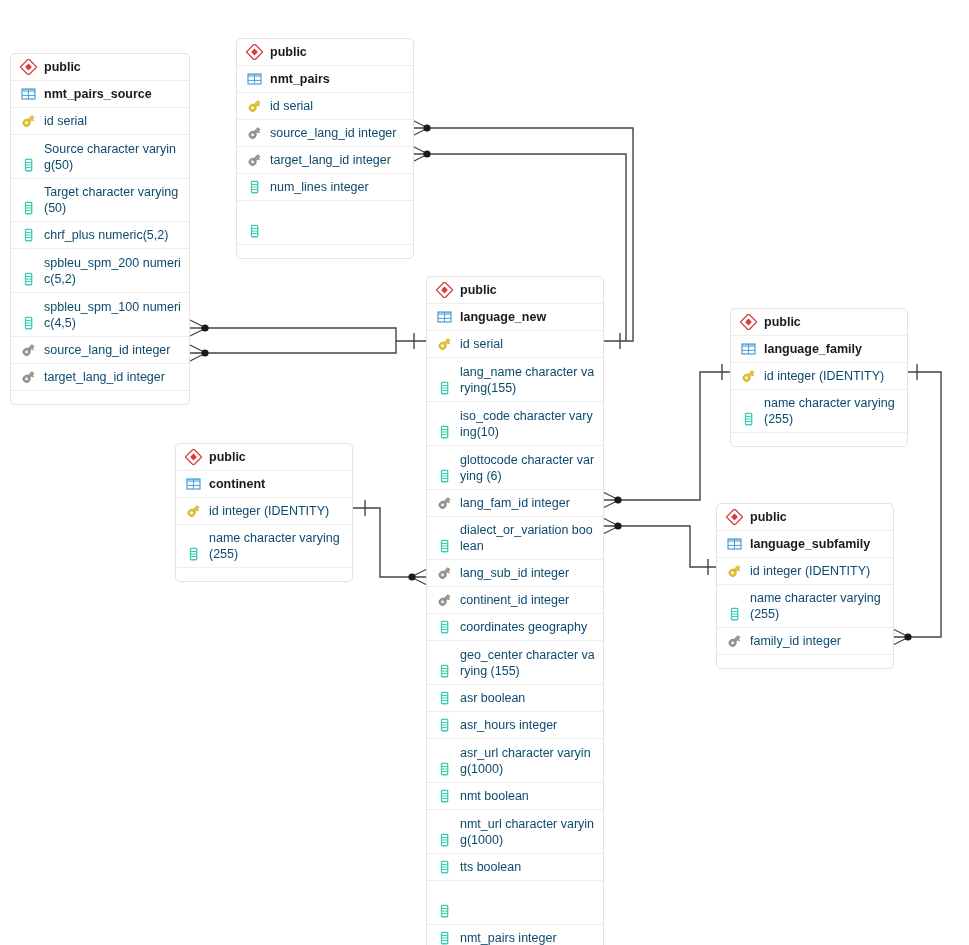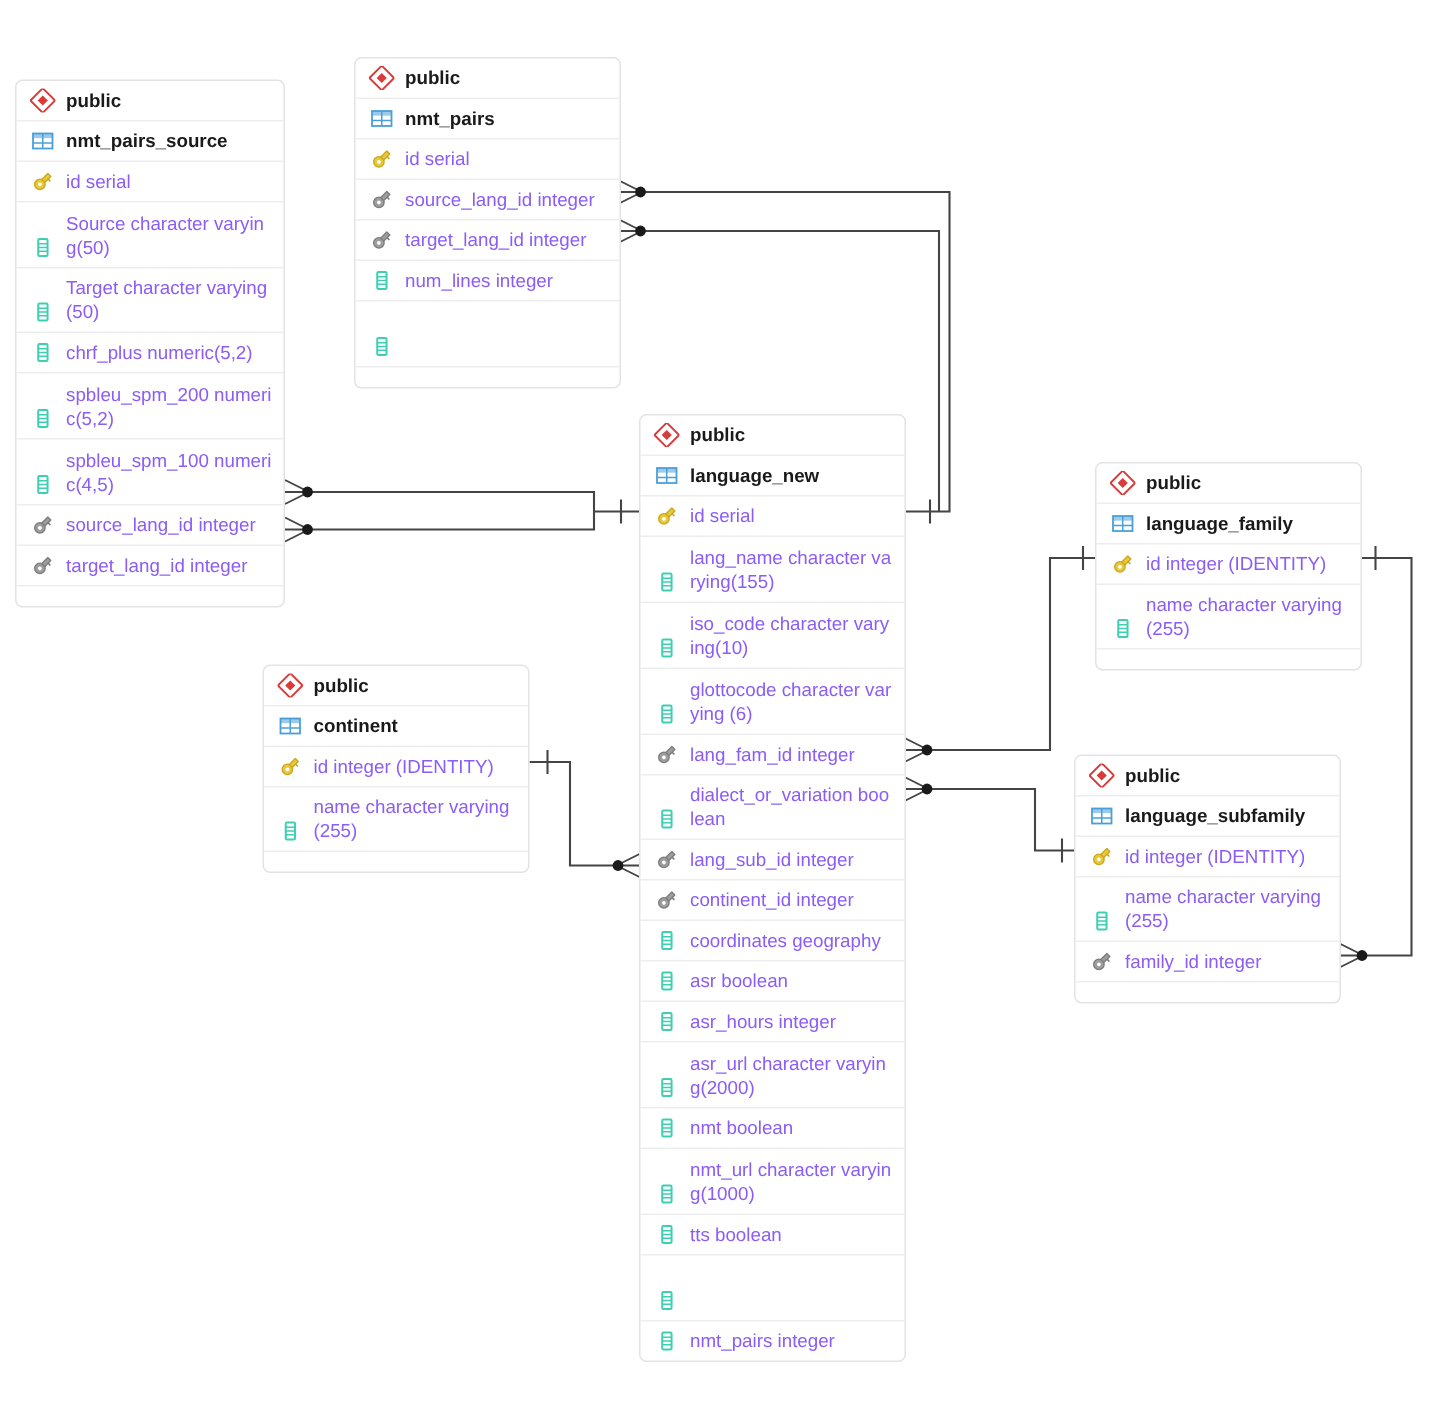--- a/index.html
+++ b/index.html
@@ -55,21 +55,21 @@
     flex: 0 0 auto;
     width: 17px;
     height: 16px;
     margin-right: 7px;
     position: relative;
     display: block;
   }
   .erow .lbl {
     flex: 1 1 auto;
     font-size: 12.5px;
-    color: #8b5cf6;
+    color: #0c4a6e;
     word-break: break-all;
     white-space: normal;
   }
   .erow.schema .lbl,
   .erow.table .lbl {
     font-weight: bold;
     color: #1a1a1a;
     word-break: normal;
   }
   .erow.pad-tall {
@@ -466,20 +466,31 @@
           <span class="ico">
             <svg viewBox="0 0 16 16">
               <rect x="5" y="2.3" width="6.2" height="11.4" rx="0.8" fill="#ffffff" stroke="#3ecfb2" stroke-width="1.35"></rect>
               <line x1="5" y1="5.5" x2="11.2" y2="5.5" stroke="#3ecfb2" stroke-width="1"></line>
               <line x1="5" y1="8" x2="11.2" y2="8" stroke="#3ecfb2" stroke-width="1"></line>
               <line x1="5" y1="10.5" x2="11.2" y2="10.5" stroke="#3ecfb2" stroke-width="1"></line>
             </svg>
           </span>
           <span class="lbl">coordinates geography</span>
         </div>
+        <div class="erow pad-tall">
+          <span class="ico">
+            <svg viewBox="0 0 16 16">
+              <rect x="5" y="2.3" width="6.2" height="11.4" rx="0.8" fill="#ffffff" stroke="#3ecfb2" stroke-width="1.35"></rect>
+              <line x1="5" y1="5.5" x2="11.2" y2="5.5" stroke="#3ecfb2" stroke-width="1"></line>
+              <line x1="5" y1="8" x2="11.2" y2="8" stroke="#3ecfb2" stroke-width="1"></line>
+              <line x1="5" y1="10.5" x2="11.2" y2="10.5" stroke="#3ecfb2" stroke-width="1"></line>
+            </svg>
+          </span>
+          <span class="lbl">geo_center character varying (155)</span>
+        </div>
         <div class="erow">
           <span class="ico">
             <svg viewBox="0 0 16 16">
               <rect x="5" y="2.3" width="6.2" height="11.4" rx="0.8" fill="#ffffff" stroke="#3ecfb2" stroke-width="1.35"></rect>
               <line x1="5" y1="5.5" x2="11.2" y2="5.5" stroke="#3ecfb2" stroke-width="1"></line>
               <line x1="5" y1="8" x2="11.2" y2="8" stroke="#3ecfb2" stroke-width="1"></line>
               <line x1="5" y1="10.5" x2="11.2" y2="10.5" stroke="#3ecfb2" stroke-width="1"></line>
             </svg>
           </span>
           <span class="lbl">asr boolean</span>
@@ -497,21 +508,21 @@
         </div>
         <div class="erow pad-tall">
           <span class="ico">
             <svg viewBox="0 0 16 16">
               <rect x="5" y="2.3" width="6.2" height="11.4" rx="0.8" fill="#ffffff" stroke="#3ecfb2" stroke-width="1.35"></rect>
               <line x1="5" y1="5.5" x2="11.2" y2="5.5" stroke="#3ecfb2" stroke-width="1"></line>
               <line x1="5" y1="8" x2="11.2" y2="8" stroke="#3ecfb2" stroke-width="1"></line>
               <line x1="5" y1="10.5" x2="11.2" y2="10.5" stroke="#3ecfb2" stroke-width="1"></line>
             </svg>
           </span>
-          <span class="lbl">asr_url character varying(2000)</span>
+          <span class="lbl">asr_url character varying(1000)</span>
         </div>
         <div class="erow">
           <span class="ico">
             <svg viewBox="0 0 16 16">
               <rect x="5" y="2.3" width="6.2" height="11.4" rx="0.8" fill="#ffffff" stroke="#3ecfb2" stroke-width="1.35"></rect>
               <line x1="5" y1="5.5" x2="11.2" y2="5.5" stroke="#3ecfb2" stroke-width="1"></line>
               <line x1="5" y1="8" x2="11.2" y2="8" stroke="#3ecfb2" stroke-width="1"></line>
               <line x1="5" y1="10.5" x2="11.2" y2="10.5" stroke="#3ecfb2" stroke-width="1"></line>
             </svg>
           </span>

